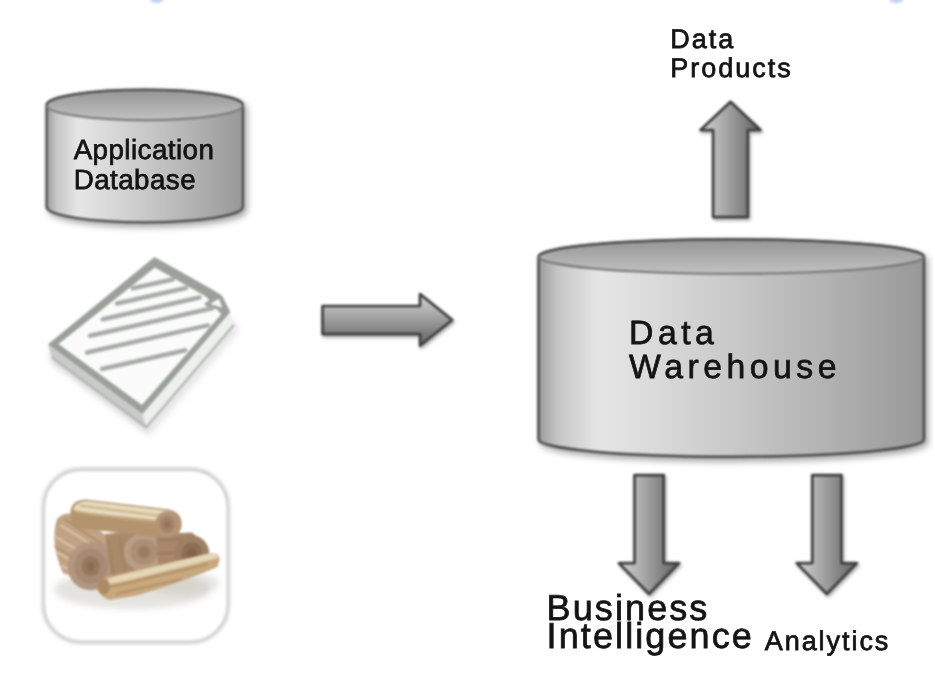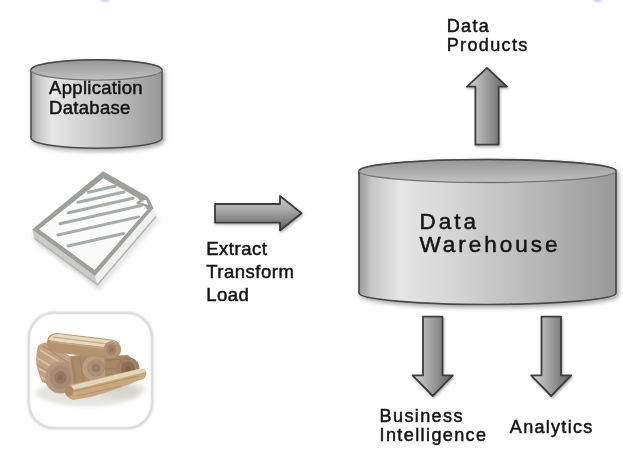--- a/index.html
+++ b/index.html
@@ -1,25 +1,25 @@
 <!DOCTYPE html>
 <html style="--bg: #ffffff; --text: #141414;"><head>
 <meta charset="utf-8">
 <style>
   html,body{margin:0;padding:0;}
   body{font-family:"Liberation Sans", sans-serif; background:#fff;}
   .canvas{position:relative;width:623px;height:449px;background:var(--bg,#fff);overflow:hidden;}
   svg.layer{position:absolute;left:0;top:0;filter:blur(0.55px);}
   .label{position:absolute;white-space:pre-line;color:var(--text,#141414);
          transform:translateX(-50%);line-height:1;filter:blur(0.4px);-webkit-text-stroke:0.5px currentColor;}
-  .lbl-appdb{left:96px;top:78px;font-size:18.5px;line-height:19.5px;letter-spacing:0.3px;}
+  .lbl-appdb{left:96px;top:90px;font-size:18.5px;line-height:19.5px;letter-spacing:0.3px;}
   .lbl-etl{left:250.3px;top:236.6px;font-size:18.5px;line-height:23.2px;letter-spacing:0.5px;}
   .lbl-warehouse{left:490px;top:209.6px;font-size:22.5px;line-height:23.2px;letter-spacing:3px;}
   .lbl-products{left:487.7px;top:17.3px;font-size:18px;line-height:18.2px;letter-spacing:1.35px;}
-  .lbl-bi{left:433.5px;top:407px;font-size:18px;line-height:18.8px;letter-spacing:1.4px;}
+  .lbl-bi{left:433.5px;top:397px;font-size:24px;line-height:18.8px;letter-spacing:1.4px;}
   .lbl-analytics{left:551.7px;top:418.2px;font-size:18px;line-height:18.8px;letter-spacing:1.3px;}
   .artifact{position:absolute;border-radius:50%;filter:blur(1px);opacity:.55;}
   .artifact.a1{left:100px;top:-3px;width:9px;height:5px;background:#8fa7e6;}
   .artifact.a2{left:593px;top:-3px;width:9px;height:5px;background:#8fa7e6;}
 </style>
 </head>
 <body>
 
 <div class="canvas">
 
@@ -171,23 +171,20 @@
         <ellipse cx="69" cy="391" rx="4.2" ry="5.5" fill="#ad8a66"></ellipse>
       </g>
     </g>
   </svg>
 
   <div class="artifact a1"></div>
   <div class="artifact a2"></div>
 
   <div class="label lbl-appdb">Application
 Database</div>
-  <div class="label lbl-etl">Extract
-Transform
-Load</div>
   <div class="label lbl-warehouse">Data
 Warehouse</div>
   <div class="label lbl-products">Data
 Products</div>
   <div class="label lbl-bi">Business
 Intelligence</div>
   <div class="label lbl-analytics">Analytics</div>
 </div>
 
 </body></html>

